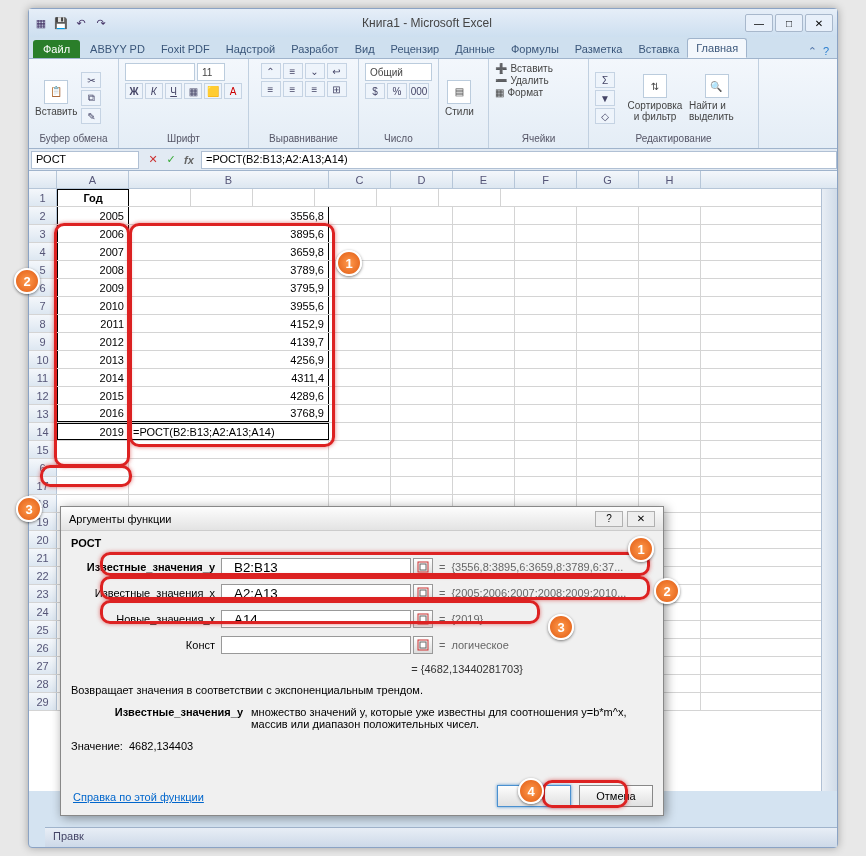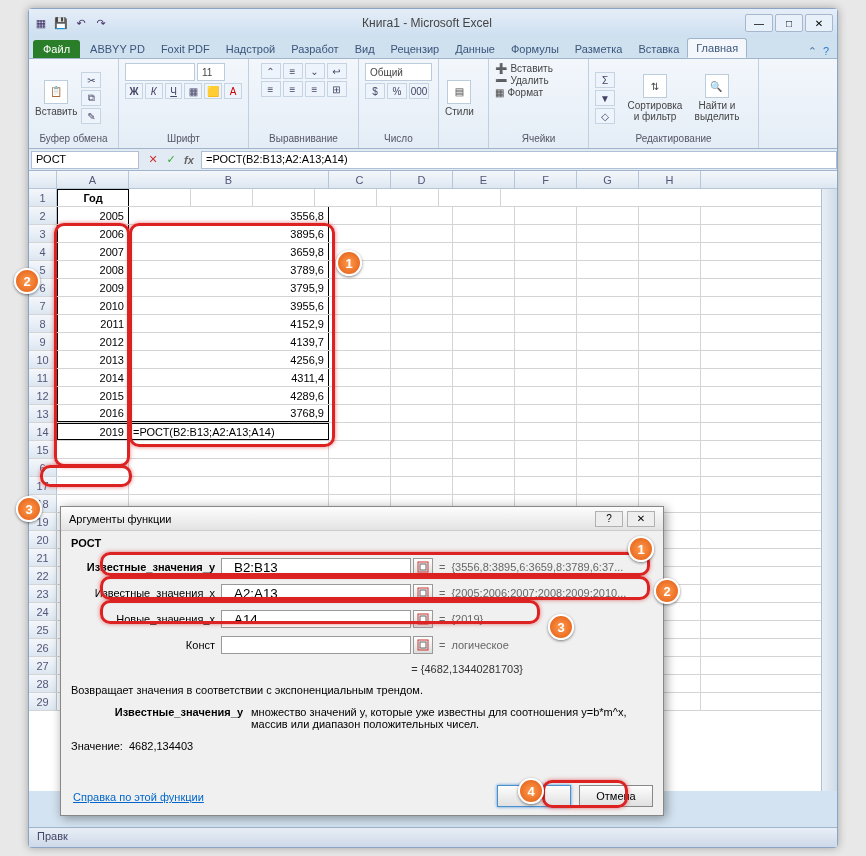--- a/index.html
+++ b/index.html
@@ -71,21 +71,21 @@
 .desc { margin: 8px 0; line-height: 1.4; }
 .descarg { display: flex; margin: 4px 0 10px 0; }
 .descarg .l { width: 180px; text-align: right; font-weight: bold; padding-right: 8px; }
 .descarg .r { flex: 1; }
 .valline { margin-top: 8px; }
 .dlgbtns { position: absolute; bottom: 8px; right: 10px; display: flex; gap: 8px; }
 .btn { width: 74px; height: 22px; border: 1px solid #888; background: linear-gradient(#fdfdfd,#e0e0e0); display: flex; align-items: center; justify-content: center; cursor: pointer; }
 .btn.ok { border: 1px solid #4a90d0; box-shadow: 0 0 3px #4a90d0; }
 .helplink { position: absolute; bottom: 12px; left: 12px; color: #0066cc; text-decoration: underline; cursor: pointer; }
 
-.statusbar { position: absolute; bottom: 0; left: 0; right: 0; height: 20px; background: linear-gradient(#e8eef6,#cdd9e8); border-top: 1px solid #a0b4cc; font-size: 11px; padding: 2px 8px; color: #446; }
+.statusbar { position: absolute; bottom: 0; left: 16px; right: 0; height: 20px; background: linear-gradient(#e8eef6,#cdd9e8); border-top: 1px solid #a0b4cc; font-size: 11px; padding: 2px 8px; color: #446; }
 </style>
 </head>
 <body>
 
 <div class="window">
   <div class="titlebar">
     <div class="qat">
       <span>▦</span>
       <span>💾</span>
       <span>↶</span>
@@ -217,21 +217,21 @@
           <div class="smallbtn">Σ</div>
           <div class="smallbtn">▼</div>
           <div class="smallbtn">◇</div>
         </div>
         <div class="bigbtn">
           <div class="ic">⇅</div>
           <span style="width:60px;text-align:center">Сортировка и фильтр</span>
         </div>
         <div class="bigbtn">
           <div class="ic">🔍</div>
-          <span style="width:56px;text-align:center">Найти и выделить</span>
+          <span style="width:56px;">Найти и выделить</span>
         </div>
       </div>
       <div class="group-label">Редактирование</div>
     </div>
   </div>
 
   <div class="formulabar">
     <div class="namebox">РОСТ</div>
     <div class="fbbtns">
       <span style="color:#c33">✕</span>

